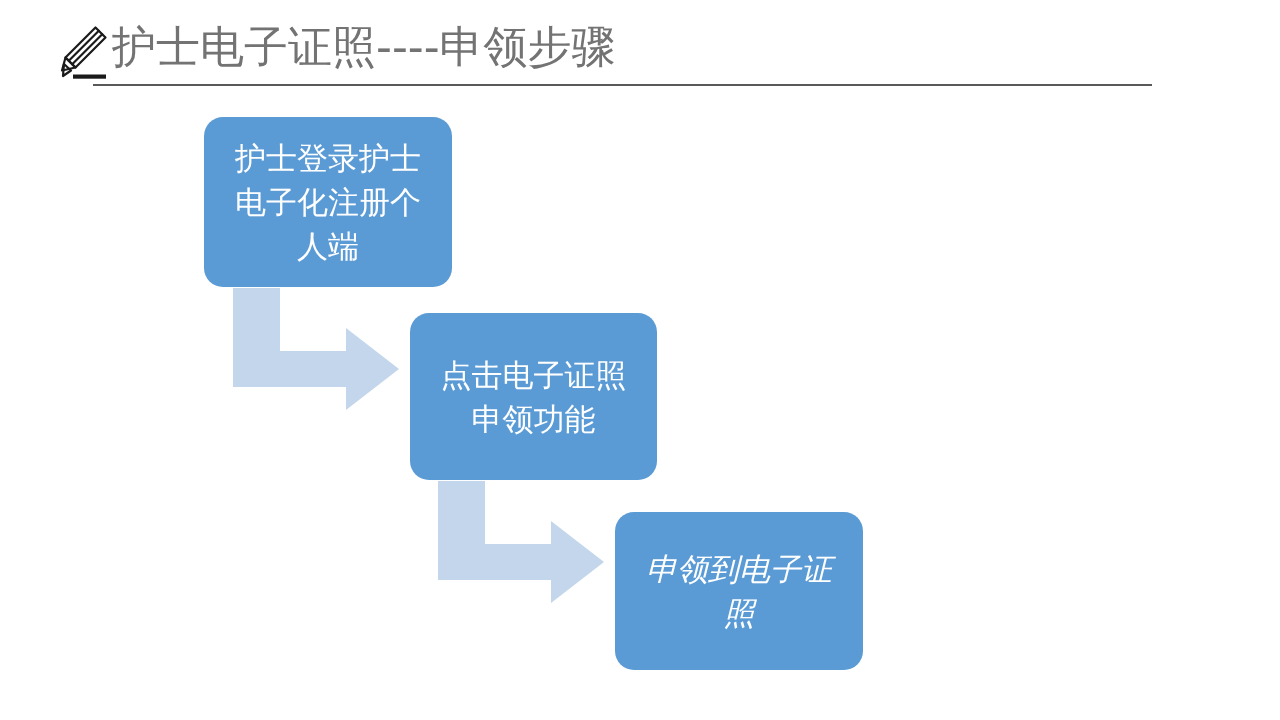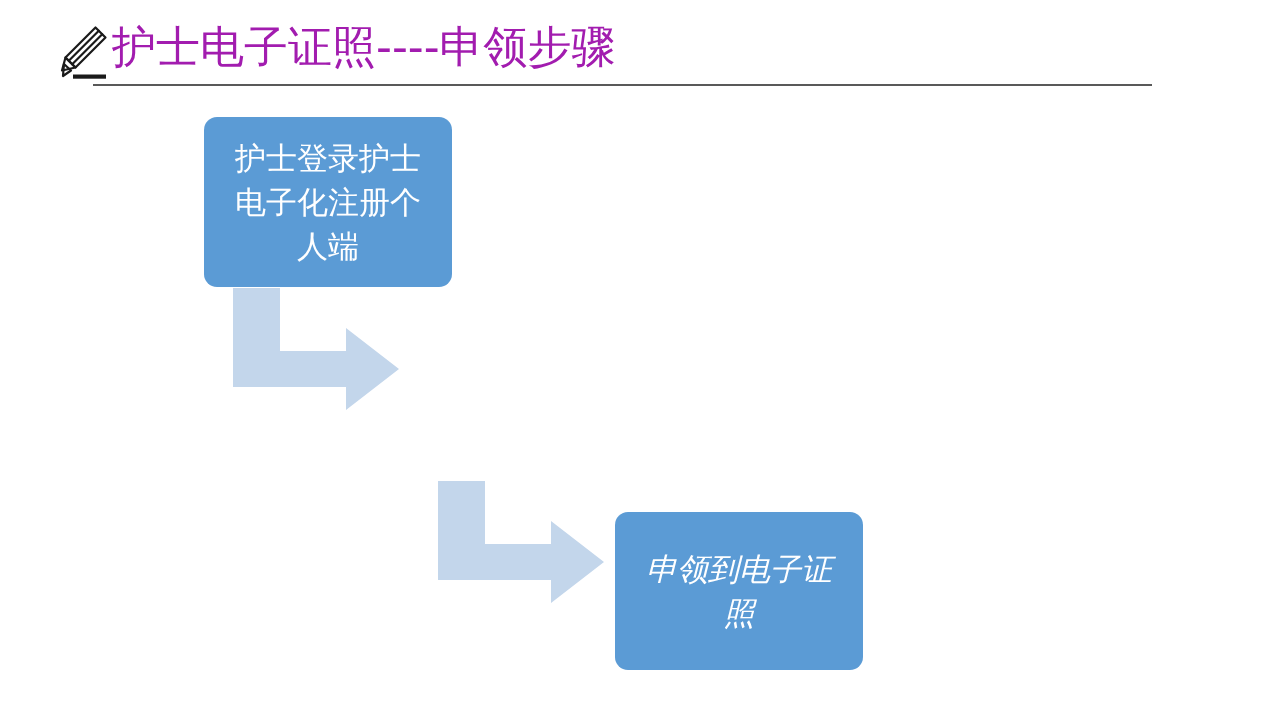--- a/index.html
+++ b/index.html
@@ -35,38 +35,38 @@
     height: 64px;
   }
   #title-text {
     position: absolute;
     left: 112px;
     top: 18px;
     width: 1040px;
     height: 58px;
     line-height: 58px;
     font-size: 44px;
-    color: #a21caf;
+    color: #737373;
     white-space: nowrap;
     letter-spacing: 0px;
   }
   #title-rule {
     position: absolute;
     left: 93px;
     top: 84px;
     width: 1059px;
     height: 2px;
     background: #595959;
   }
 
   
   .flow-box {
     position: absolute;
     background: #5B9BD5;
-    border-radius: 13px;
+    border-radius: 19px;
     color: #ffffff;
     display: flex;
     align-items: center;
     justify-content: center;
     text-align: center;
     box-sizing: border-box;
   }
   .flow-box .box-label {
     display: block;
     font-size: 31px;
@@ -120,20 +120,23 @@
 
     <div id="title-text">护士电子证照----申领步骤</div>
 
     <div id="title-rule"></div>
   </div>
 
   <div class="flow-box" id="box-1">
     <span class="box-label">护士登录护士电子化注册个人端</span>
   </div>
 
+  <div class="flow-box" id="box-2">
+    <span class="box-label">点击电子证照申领功能</span>
+  </div>
 
   <div class="flow-box" id="box-3">
     <span class="box-label">申领到电子证照</span>
   </div>
 
   <div class="elbow-arrow" id="arrow-1">
     <svg viewBox="0 0 166 132" width="166" height="132" aria-hidden="true">
 
       <path d="M0 0
                L47 0

